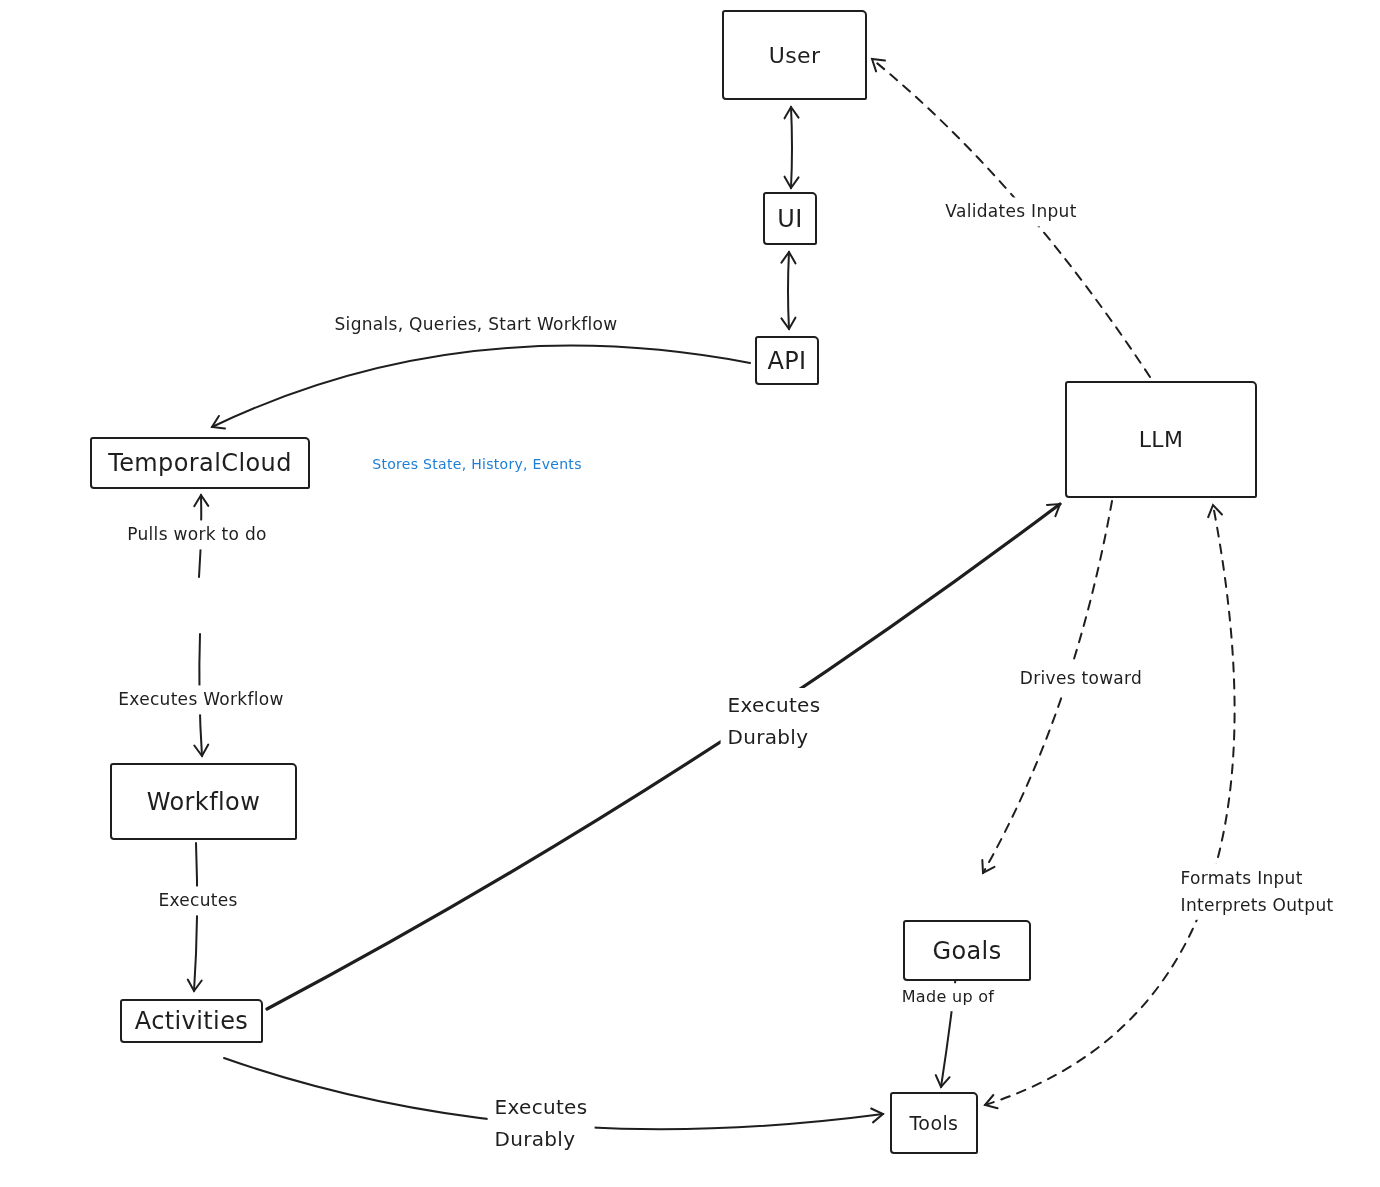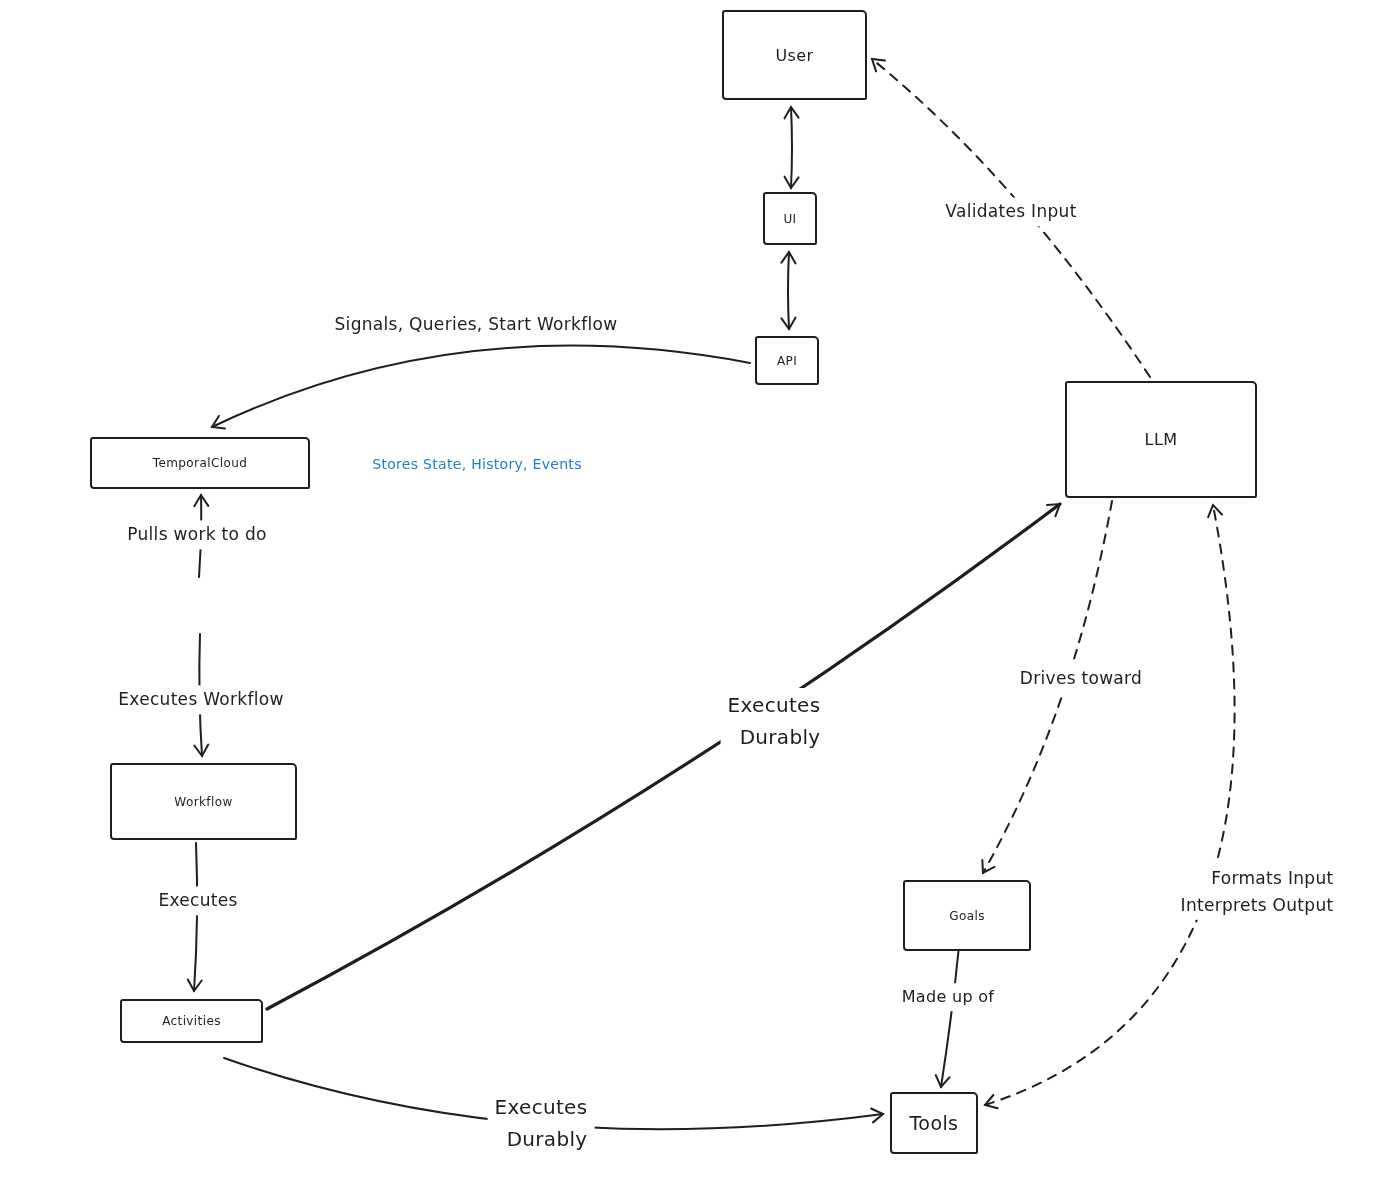--- a/index.html
+++ b/index.html
@@ -13,28 +13,28 @@
   svg.edges { position: absolute; left: 0; top: 0; z-index: 1; color: var(--stroke, #1e1e1e); }
   path.edge { fill: none; stroke: currentColor; stroke-width: 2; stroke-linecap: round; }
   path.edge.dashed { stroke-dasharray: 9 8; }
   path.edge.thick { stroke-width: 3.2; }
   .node {
     position: absolute; z-index: 3; box-sizing: border-box;
     background: #fff; border: 2px solid var(--stroke, #1e1e1e);
     border-radius: 3px 5px 2px 4px;
     display: flex; align-items: center; justify-content: center;
   }
-  .node-label { font-size: 12px; letter-spacing: 0.4px; white-space: nowrap; }
-  .node.lg .node-label { font-size: 16px; }
+  .node-label { font-size: 24px; letter-spacing: 0.4px; white-space: nowrap; }
+  .node.lg .node-label { font-size: 22px; }
   .node.sm .node-label { font-size: 19px; }
   .edge-label {
     position: absolute; z-index: 2; transform: translate(-50%, -50%);
     background: #fff; padding: 1px 7px;
     font-size: 17px; line-height: 1.6; letter-spacing: 0.3px;
-    text-align: right; white-space: nowrap;
+    text-align: left; white-space: nowrap;
   }
   .edge-label.md { font-size: 16px; }
   .edge-label.lg { font-size: 20px; }
   .edge-label.blue { color: var(--note_blue, #1c7ed6); font-size: 14px; }
 </style>
 </head>
 <body>
 
 <div class="canvas">
 
@@ -76,21 +76,21 @@
   </div>
   <div class="node" style="left:90px; top:437px; width:220px; height:52px">
     <span class="node-label">TemporalCloud</span>
   </div>
   <div class="node" style="left:110px; top:763px; width:187px; height:77px">
     <span class="node-label">Workflow</span>
   </div>
   <div class="node" style="left:120px; top:999px; width:143px; height:44px">
     <span class="node-label">Activities</span>
   </div>
-  <div class="node" style="left:903px; top:880px; width:128px; height:71px">
+  <div class="node" style="left:903px; top:920px; width:128px; height:61px">
     <span class="node-label">Goals</span>
   </div>
   <div class="node sm" style="left:890px; top:1092px; width:88px; height:62px">
     <span class="node-label">Tools</span>
   </div>
 
   <div class="edge-label" style="left:476px; top:325px">Signals, Queries, Start Workflow</div>
 
   <div class="edge-label" style="left:1011px; top:212px">Validates Input</div>
 

